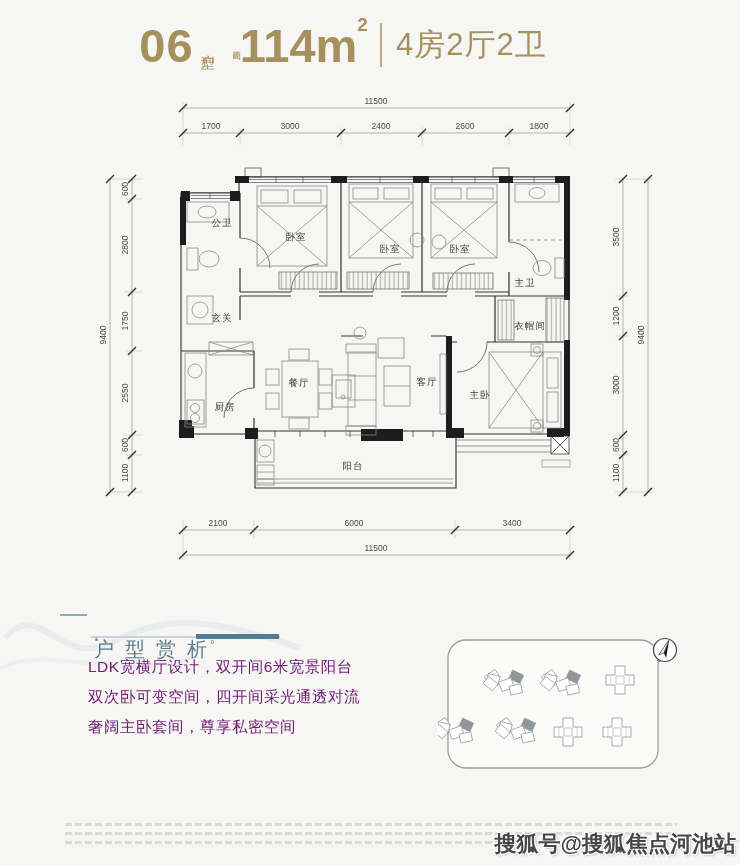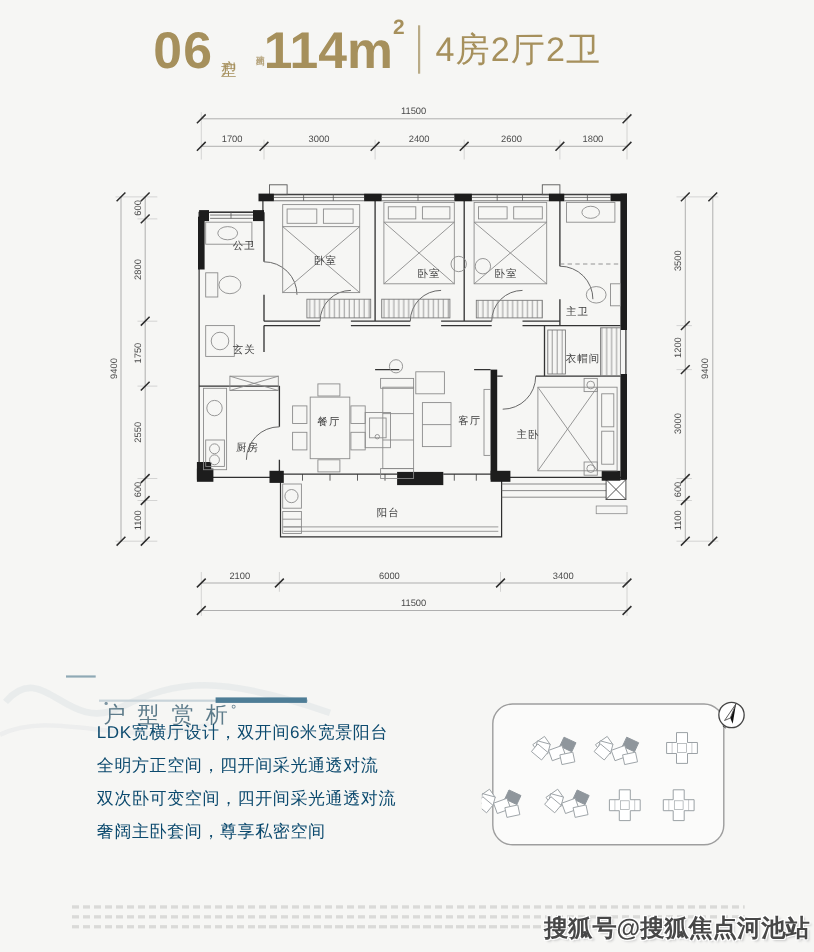--- a/index.html
+++ b/index.html
@@ -17,21 +17,21 @@
   .header-divider{width:2px;height:44px;background:#b9ab87;margin:0 14px 0 12px;}
   .room-config{font-size:31px;letter-spacing:1px;}
 
   
   .analysis-dash{position:absolute;left:60px;top:614px;width:27px;height:2px;background:#8fa9b5;}
   .analysis-title{position:absolute;left:94px;top:636px;font-size:20px;color:#5d7b8a;letter-spacing:11px;white-space:nowrap;}
   .degree{font-size:12px;position:relative;top:-7px;left:-8px;color:#5d7b8a;}
   .title-dot{position:absolute;left:95px;top:638px;width:3px;height:3px;border-radius:50%;background:#7d95a2;}
   .underline-thin{position:absolute;left:90px;top:636px;width:190px;height:2px;background:#c9d4da;}
   .underline-thick{position:absolute;left:196px;top:634px;width:83px;height:5px;background:#4e7d96;}
-  .analysis-body{position:absolute;left:88px;top:652px;width:340px;font-size:15.5px;color:#0c4a6e;line-height:30px;letter-spacing:0.5px;}
+  .analysis-body{position:absolute;left:88px;top:652px;width:340px;font-size:15.5px;color:#701a75;line-height:30px;letter-spacing:0.5px;}
 
   
   .disclaimer{position:absolute;left:65px;top:823px;width:612px;}
   .disclaimer .dline{height:3px;margin-bottom:6px;background:repeating-linear-gradient(90deg,#d5d5d3 0 7px,transparent 7px 10px);opacity:.85;}
   .disclaimer .dline:nth-child(3){width:78%;}
 
   
   .watermark{position:absolute;right:4px;bottom:6px;font-size:22px;font-weight:bold;color:#474747;letter-spacing:0px;
     text-shadow:-1px -1px 0 #fff,1px -1px 0 #fff,-1px 1px 0 #fff,1px 1px 0 #fff,2px 2px 2px #c9c9c9;}
 
@@ -296,21 +296,20 @@
 </svg>
 
 <div class="analysis-dash"></div>
 <div class="analysis-title"><span>户型赏析</span><span class="degree">°</span></div>
 <div class="title-dot"></div>
 <div class="underline-thin"></div>
 <div class="underline-thick"></div>
 
 <div class="analysis-body">
   <div>LDK宽横厅设计，双开间6米宽景阳台</div>
-  <div>全明方正空间，四开间采光通透对流</div>
   <div>双次卧可变空间，四开间采光通透对流</div>
   <div>奢阔主卧套间，尊享私密空间</div>
 </div>
 
 <svg class="abs" style="left:438px;top:628px;" width="262" height="152" viewBox="0 0 262 152">
   <defs>
     <g id="pinwheel">
       <rect x="-14" y="-16" width="13" height="9" transform="rotate(-35)" fill="#fff" stroke="#9aa0a4" stroke-width="0.8"></rect>
       <rect x="2" y="-14" width="12" height="9" transform="rotate(25)" fill="#8f969c" stroke="#8f969c" stroke-width="0.8"></rect>
       <rect x="-18" y="-4" width="12" height="9" transform="rotate(15)" fill="#fff" stroke="#9aa0a4" stroke-width="0.8"></rect>

